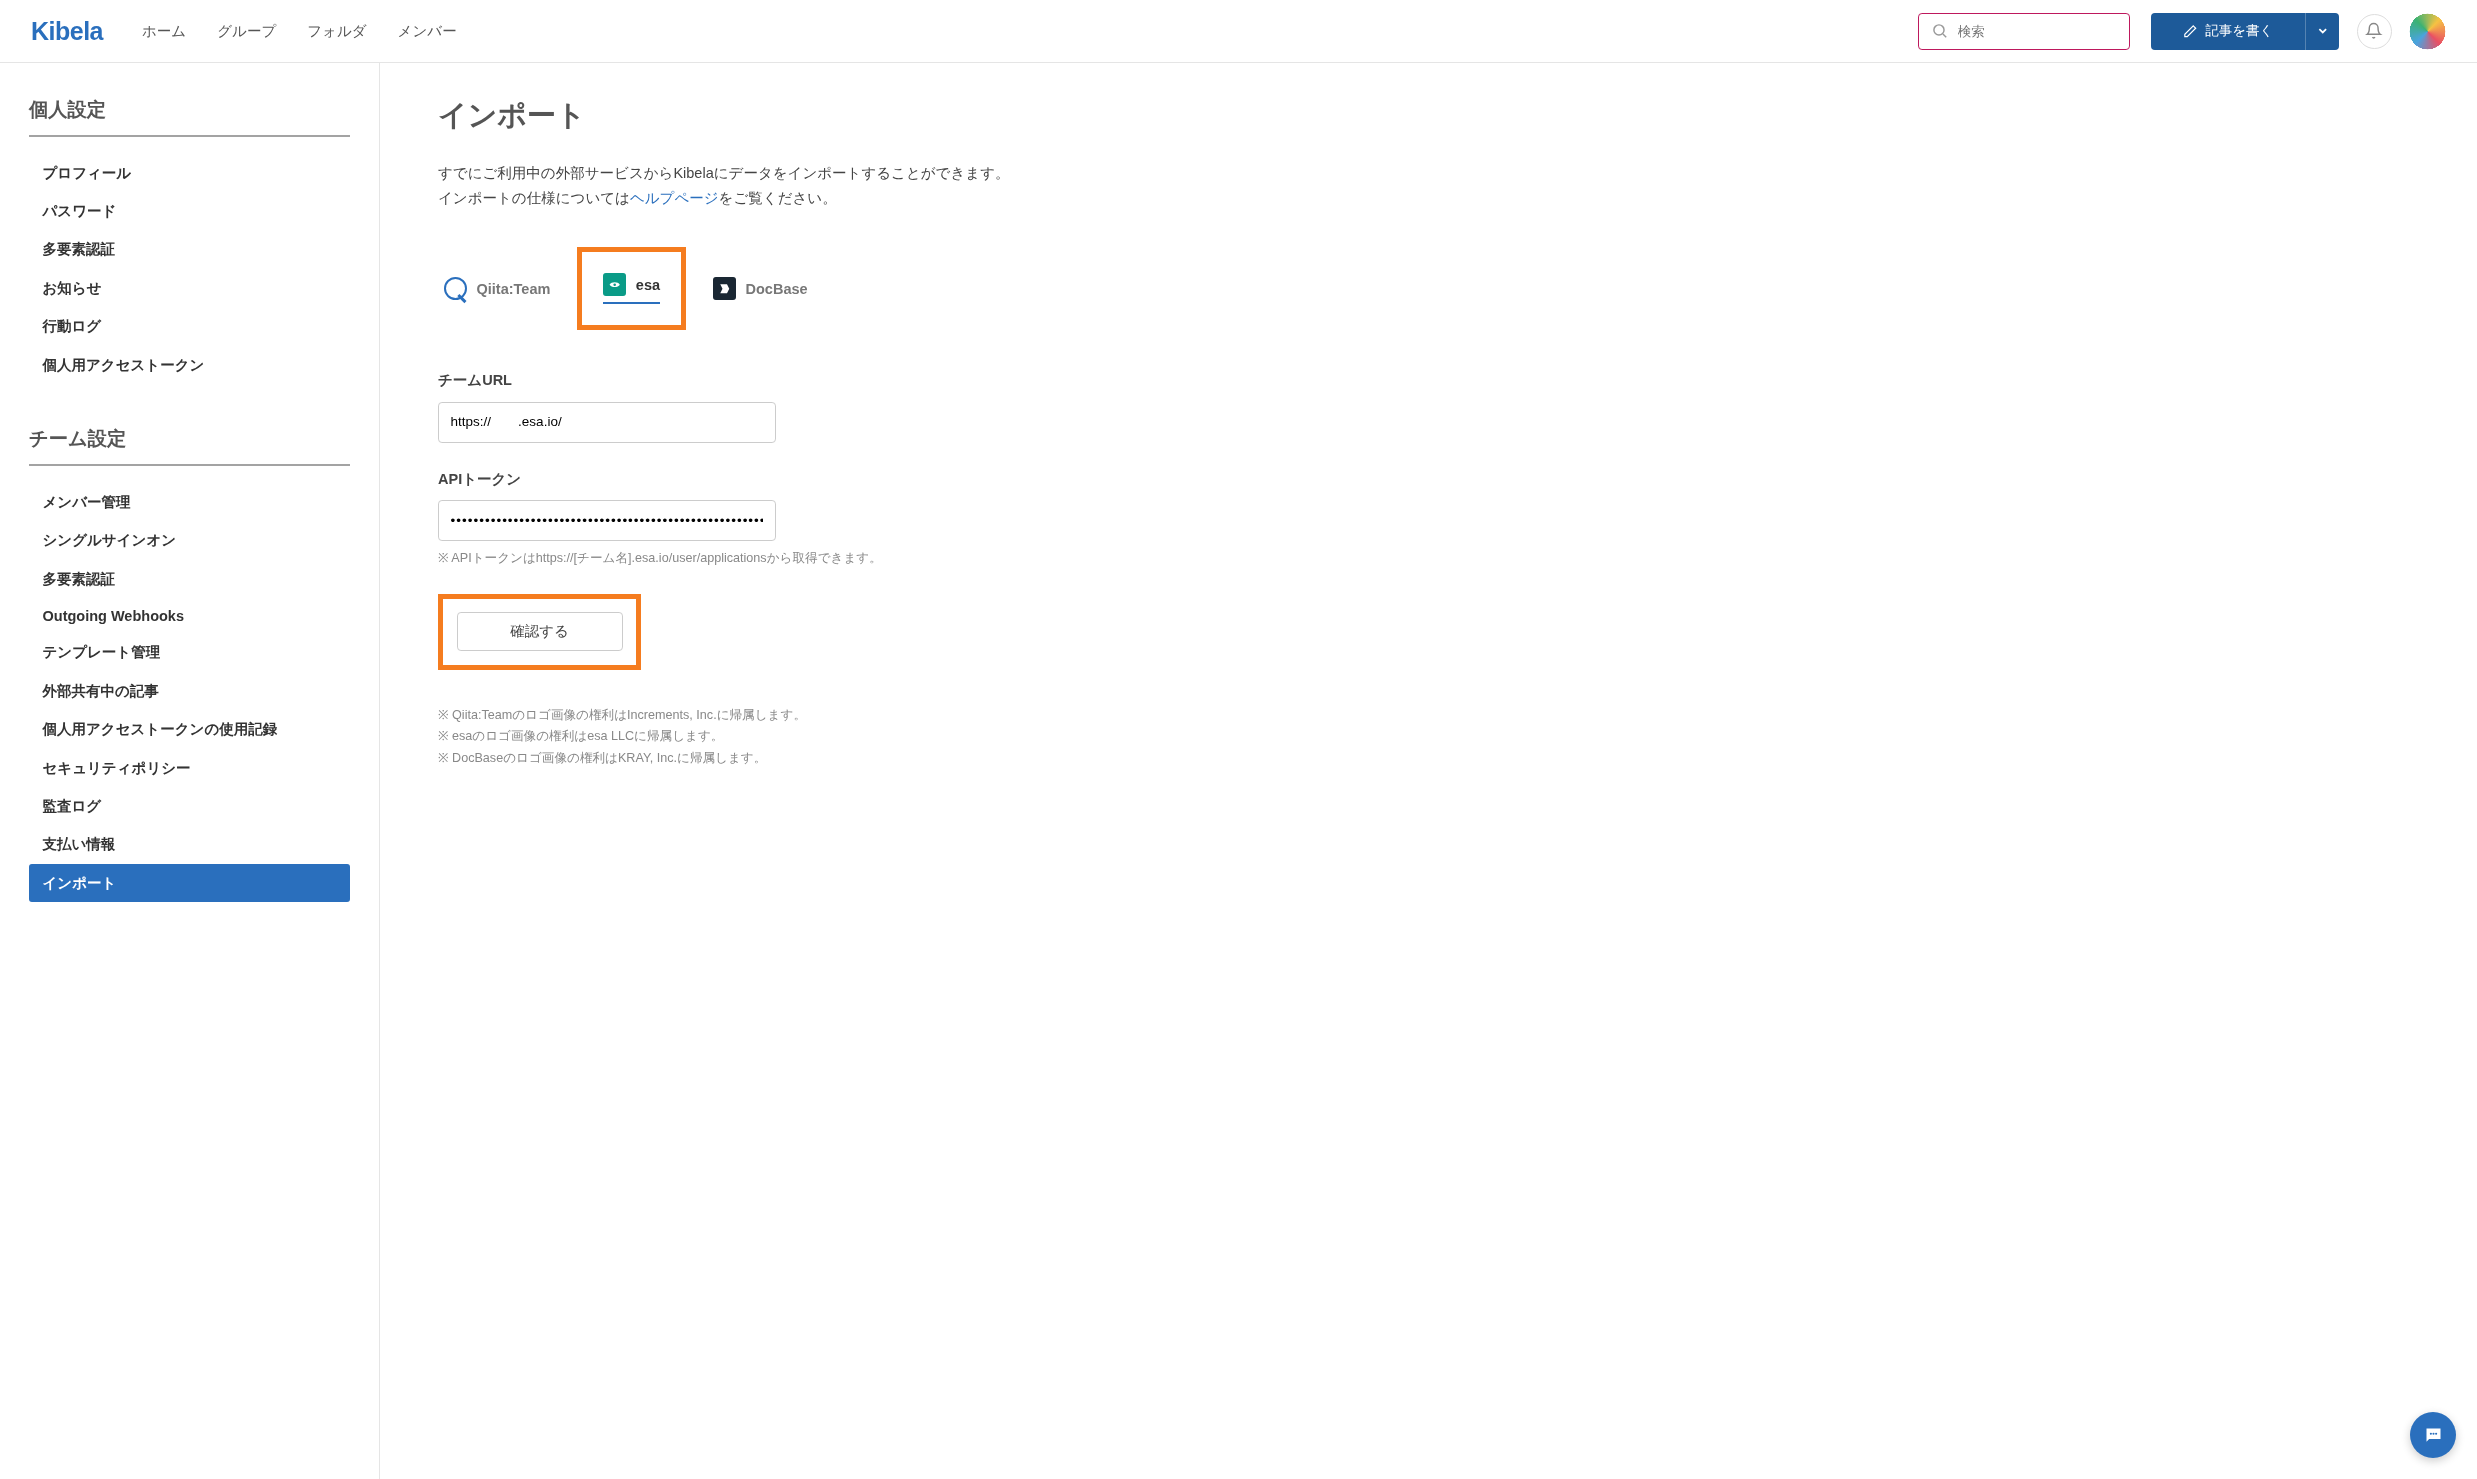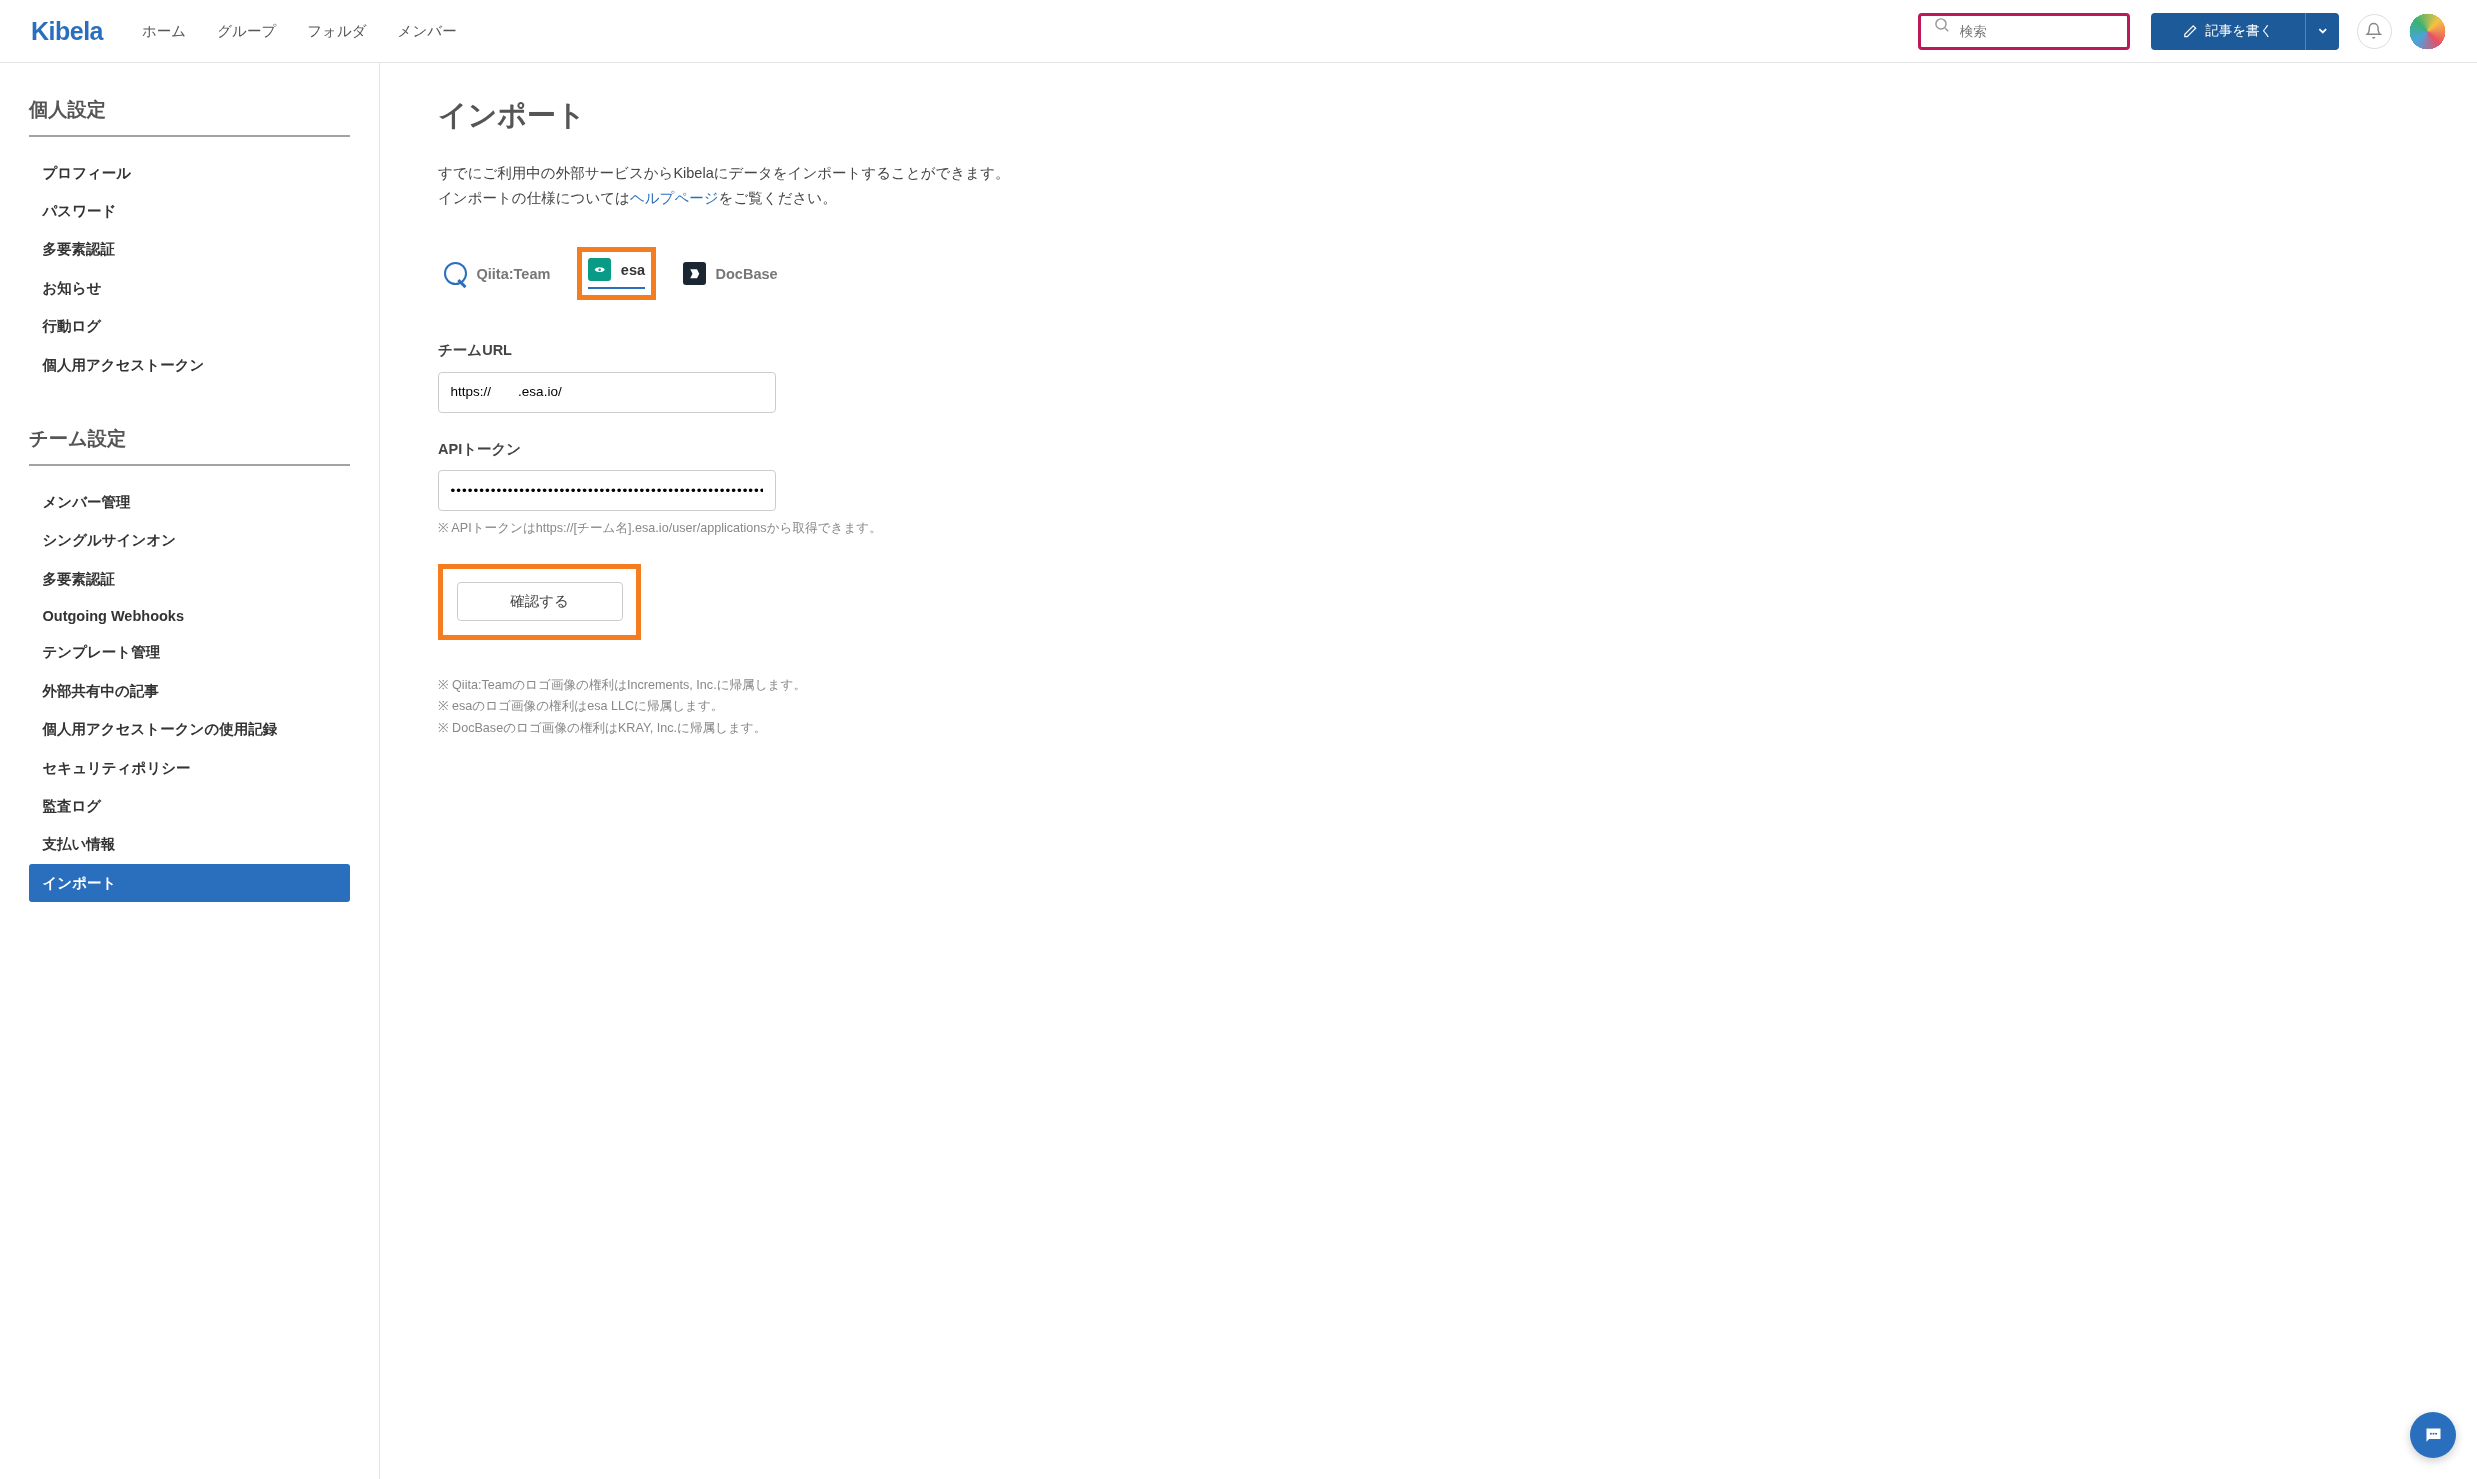--- a/index.html
+++ b/index.html
@@ -2,21 +2,21 @@
 <html><head>
 <meta charset="utf-8">
 <style>
 *{box-sizing:border-box;margin:0;padding:0}
 body{font-family:-apple-system,BlinkMacSystemFont,"Hiragino Kaku Gothic ProN","Helvetica Neue",Arial,sans-serif;color:#333;background:#fff;font-size:13.5px}
 .header{display:flex;align-items:center;height:63px;border-bottom:1px solid #e5e5e5;padding:0 31px}
 .logo{font-size:25px;font-weight:700;color:#2a6fbd;margin-right:39px;letter-spacing:-0.5px}
 .nav{display:flex;gap:31px}
 .nav-item{color:#555;font-size:14.5px;cursor:pointer}
 .spacer{flex:1}
-.search-box{display:flex;width:212px;height:37px;border:3px solid #be185d;border-radius:3.9px;padding:0 11.6px;margin-right:21px}
+.search-box{display:flex;align-items:center;width:212px;height:37px;border:1px solid #be185d;border-radius:3.9px;padding:0 11.6px;margin-right:21px}
 .search-box svg{flex:none;margin-right:9.7px;color:#999}
 .search-box input{border:none;outline:none;font-size:13.5px;width:100%;color:#888}
 .write-btn{display:flex;align-items:stretch;height:37px;border-radius:3.9px;overflow:hidden;margin-right:17.4px}
 .write-main{background:#1d5a99;color:#fff;display:flex;align-items:center;padding:0 32px;font-size:13.5px;cursor:pointer}
 .write-main svg{margin-right:7.7px}
 .write-drop{background:#1d5a99;color:#fff;display:flex;align-items:center;padding:0 9.7px;border-left:1px solid rgba(255,255,255,.25);cursor:pointer}
 .bell{width:35px;height:35px;border-radius:50%;border:1px solid #ddd;display:flex;align-items:center;justify-content:center;color:#888;margin-right:17.4px;cursor:pointer}
 .avatar{width:37px;height:37px;border-radius:50%;background:conic-gradient(from 45deg,#f6c243,#e94f64,#4aa3df,#3bb273,#f6c243);-webkit-mask:radial-gradient(circle,#000 68%,transparent 69%);mask:radial-gradient(circle,#000 68%,transparent 69%);cursor:pointer}
 .layout{display:flex}
 .sidebar{width:380px;border-right:1px solid #e5e5e5;padding:33px 29px 39px;min-height:calc(100vh - 63px)}
@@ -27,21 +27,21 @@
 .main{flex:1;padding:33px 58px 58px}
 .page-title{font-size:29px;font-weight:700;color:#555;margin-bottom:25px}
 .intro{font-size:14.5px;color:#444;line-height:1.7;margin-bottom:37px}
 .intro a{color:#2a6fbd;text-decoration:none}
 .services{display:flex;align-items:center;gap:21px;margin-bottom:41px}
 .svc{display:flex;align-items:center;gap:9.7px;padding:7.7px 5.8px;cursor:pointer}
 .svc-label{font-size:14.5px;font-weight:600;color:#777}
 .svc.selected{padding-bottom:5.8px}
 .svc.selected .svc-inner{border-bottom:2.9px solid #2a6fbd;padding-bottom:5.8px;display:flex;align-items:center;gap:9.7px}
 .svc.selected .svc-label{color:#333}
-.svc-box{padding:6px;border:5.8px solid #f57c1f}
+.svc-box{padding:21px;border:5.8px solid #f57c1f}
 .svc-icon{width:23px;height:23px;display:flex;align-items:center;justify-content:center;border-radius:2.9px;flex:none}
 .icon-qiita{width:23px;height:23px;border:2.9px solid #2a6fbd;border-radius:50%;position:relative}
 .icon-qiita::after{content:"";position:absolute;right:-1.9px;bottom:-1.9px;width:9.7px;height:2.9px;background:#2a6fbd;transform:rotate(45deg)}
 .icon-esa{background:#0a9b87;color:#fff;font-size:12.6px}
 .icon-doc{background:#1a2733;color:#fff}
 .field{margin-bottom:27px}
 .field-label{font-size:14.5px;font-weight:700;color:#444;margin-bottom:11.6px}
 .field input[type=text],.field input[type=password]{width:338px;height:41px;border:1px solid #ccc;border-radius:3.9px;padding:0 11.6px;font-size:13.5px}
 .hint{font-size:12.6px;color:#888;margin-top:7.7px}
 .select-wrap{position:relative;display:inline-block}

